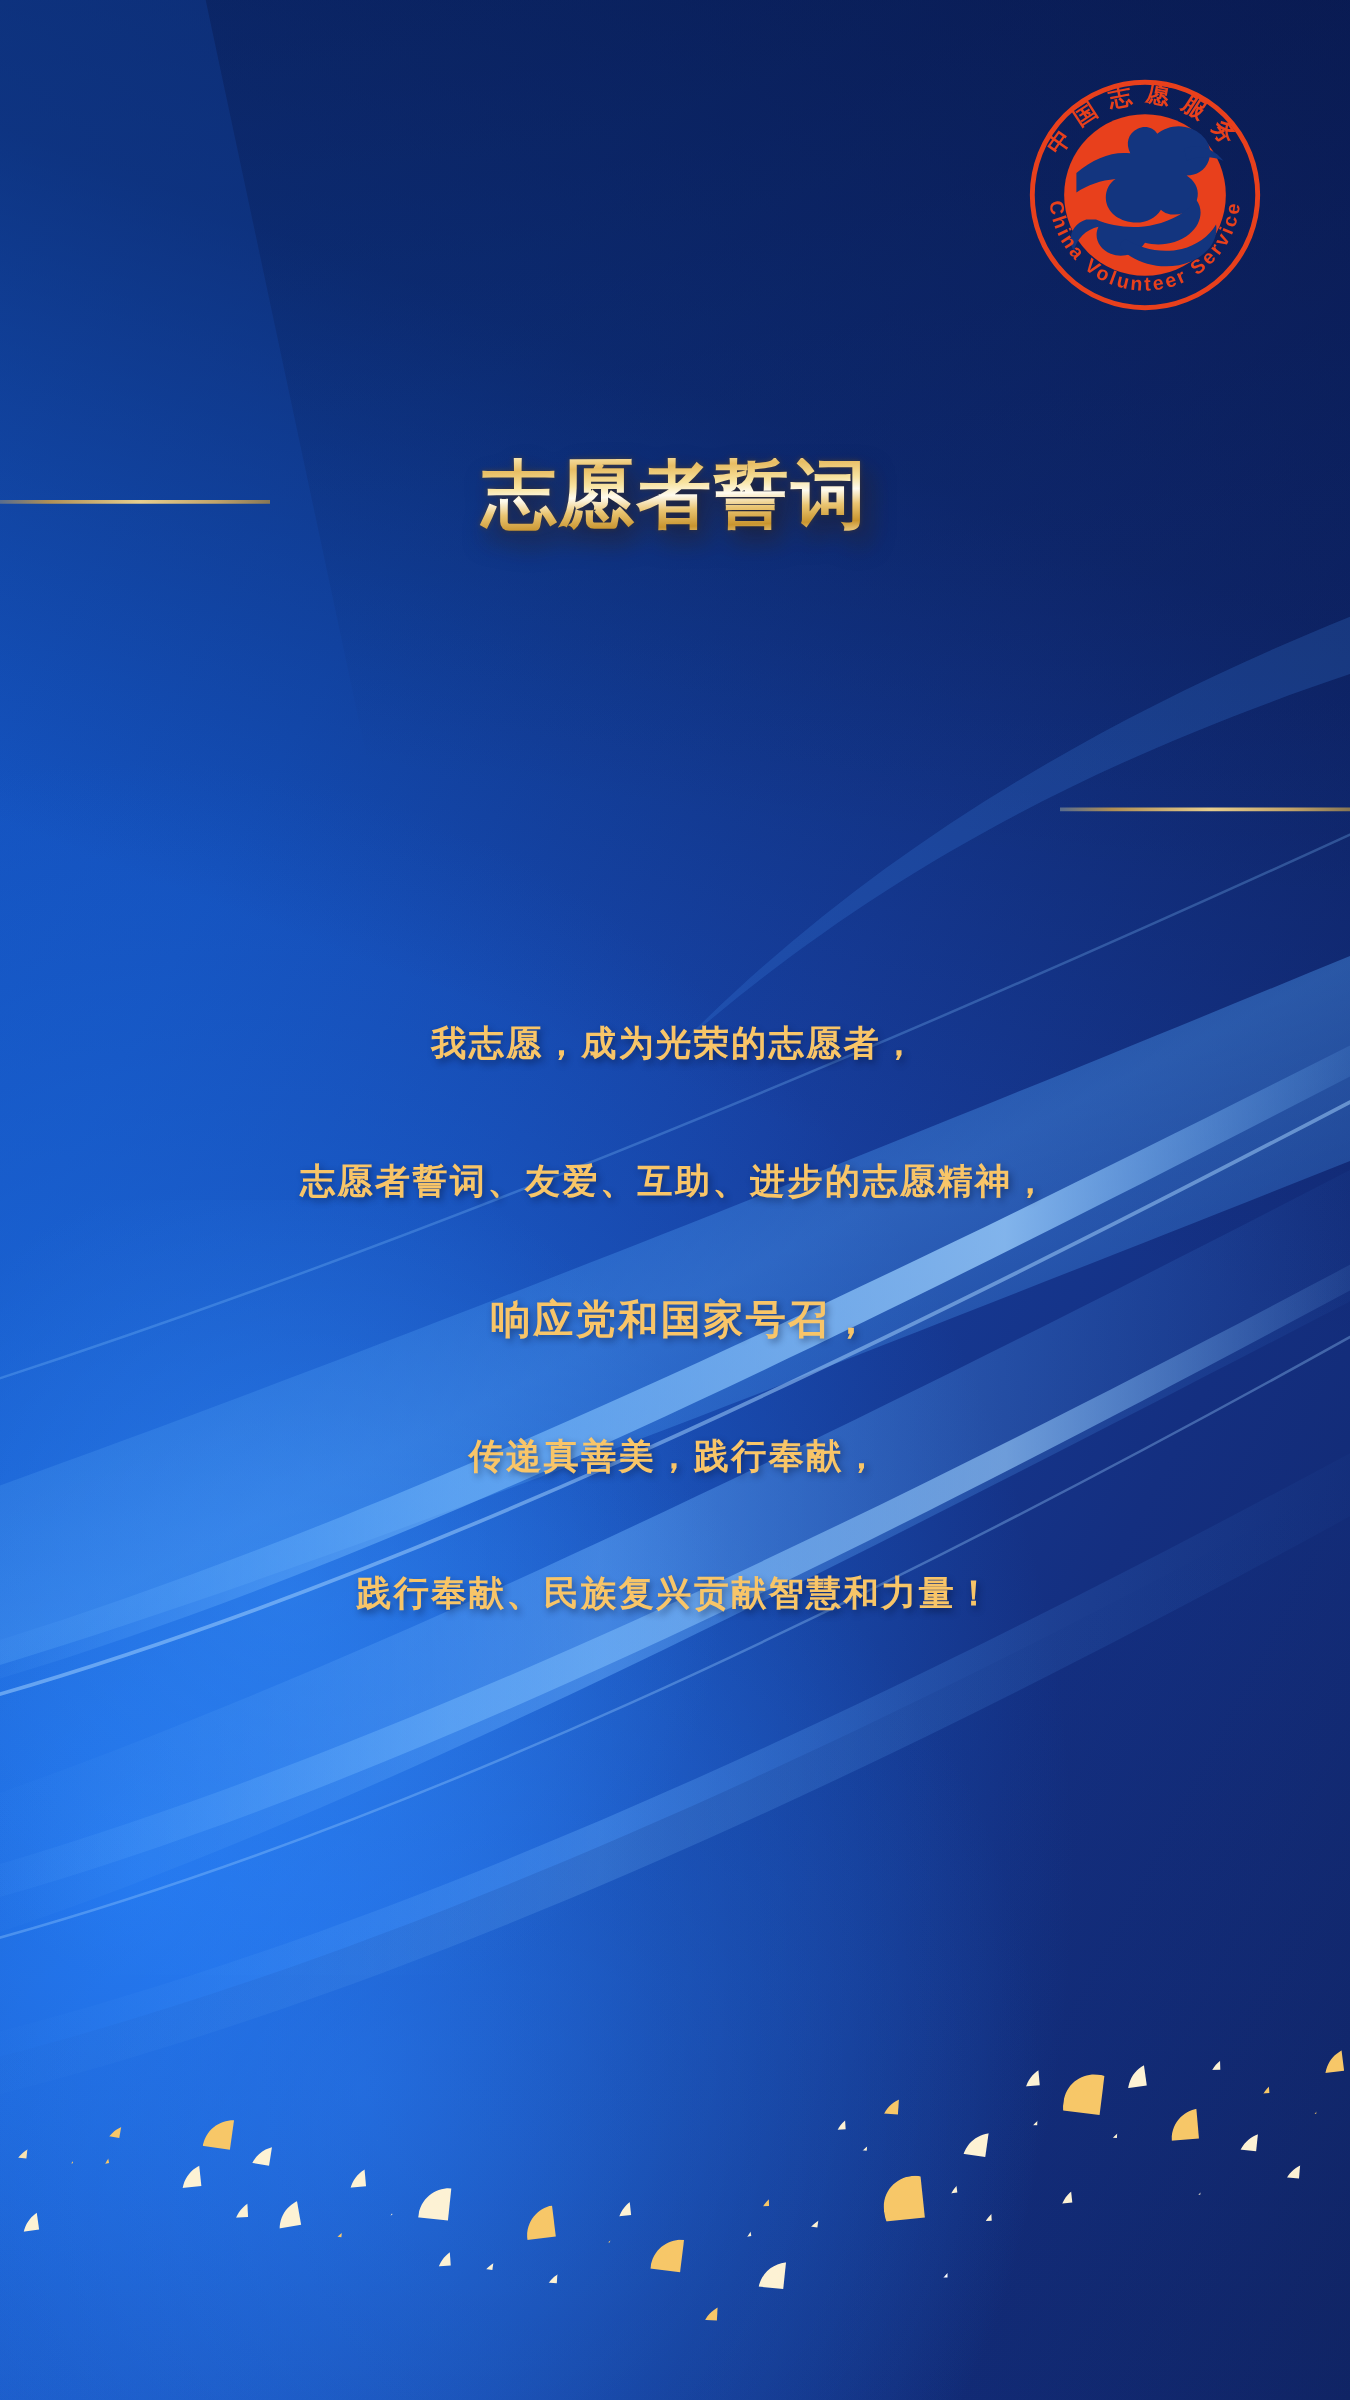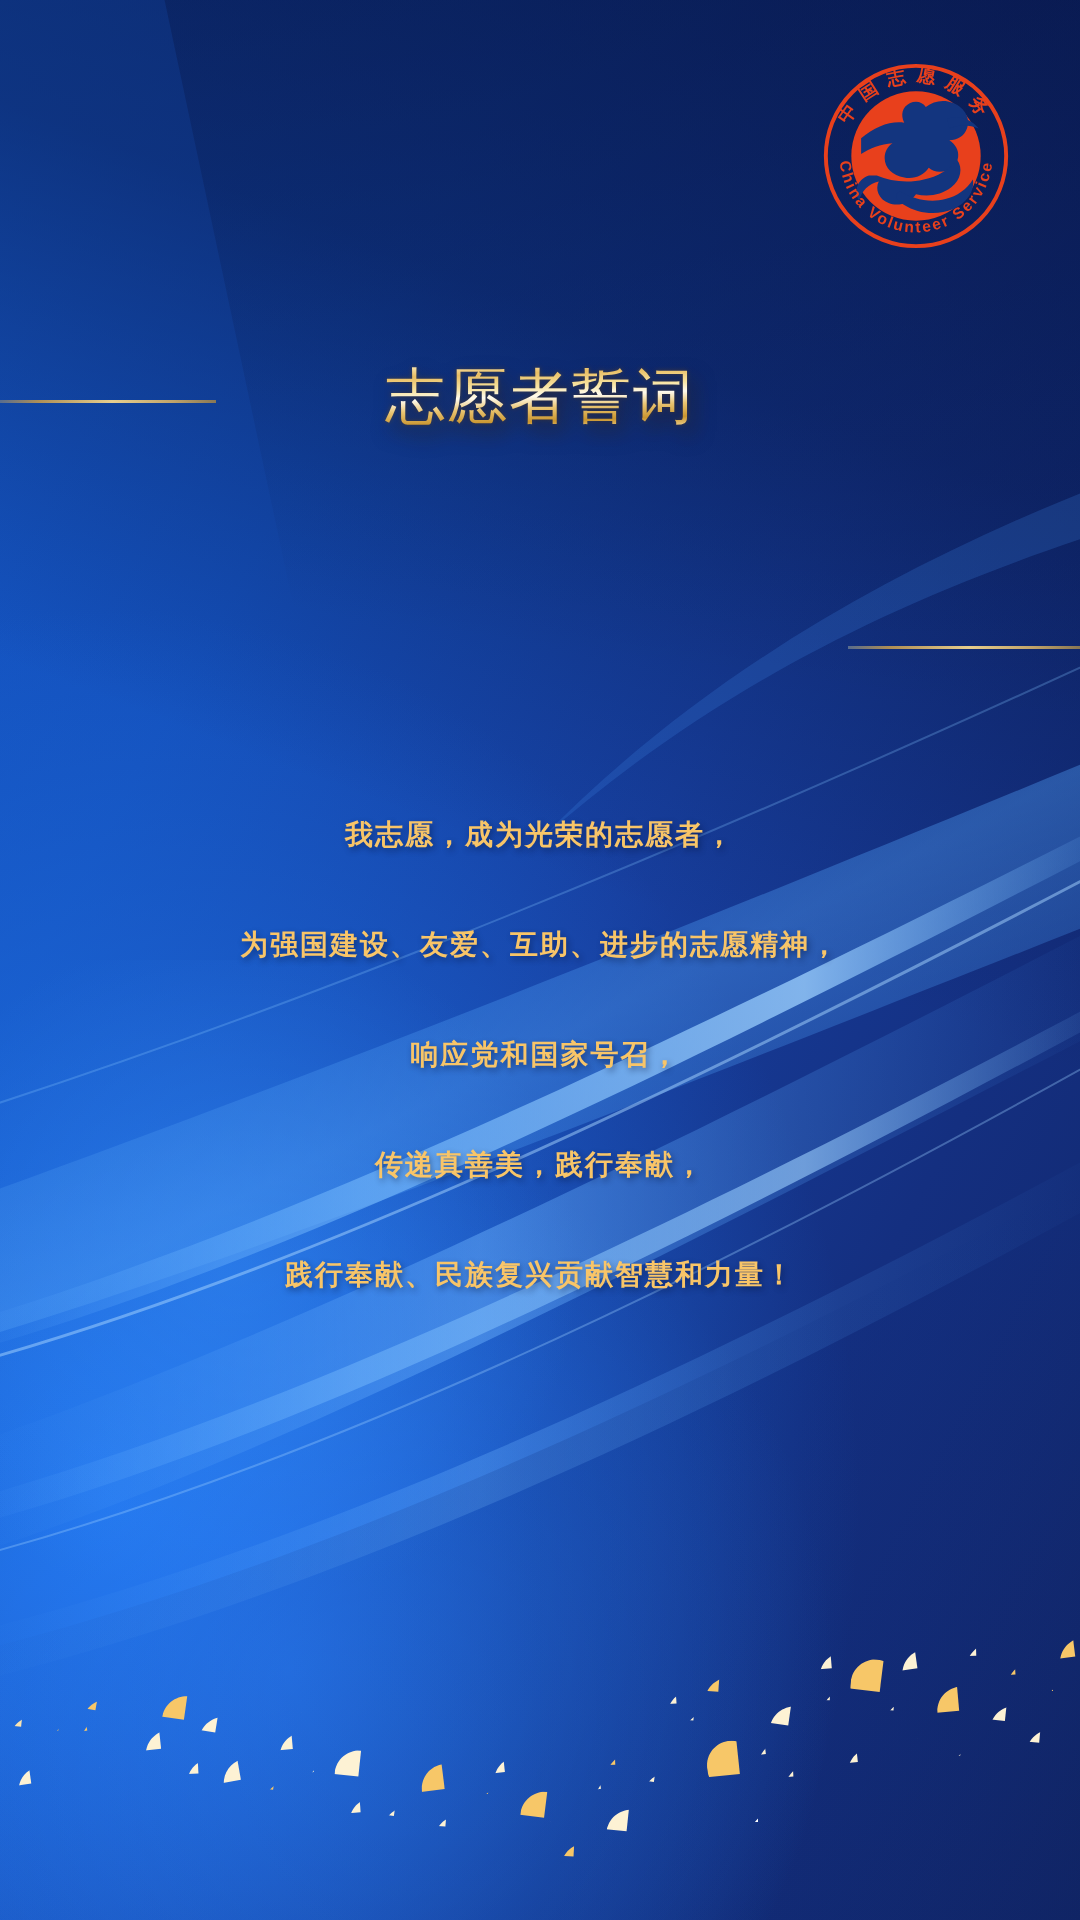--- a/index.html
+++ b/index.html
@@ -63,21 +63,21 @@
   }
   #rule-left  { left:0px;   top:400px; width:216px; }
   #rule-right { left:848px; top:646px; width:232px; }
 
   
   #title {
     position:absolute; top:366px; left:0; width:1080px;
     text-align:center;
     font-size:160px;
     line-height:1;
-    font-weight:400;
+    font-weight:700;
     letter-spacing:2px;
     white-space:nowrap;
     background:linear-gradient(178deg,
         #fffdf3 0%,  #fdf0c4 12%, #e8bd63 26%,
         #f8e39f 40%, #fffbef 50%, #eac572 62%,
         #c9952f 76%, #f6ddA0 88%, #caa24a 100%);
     -webkit-background-clip:text;
     background-clip:text;
     color:transparent;
     -webkit-text-fill-color:transparent;
@@ -204,22 +204,22 @@
     </svg>
   </div>
 
   <div class="rule" id="rule-left"></div>
   <div class="rule" id="rule-right"></div>
 
   <div id="title" style="font-size: 60px;">志愿者誓词</div>
 
   <div id="oath">
     <span class="line" style="font-size: 28px;">我志愿，成为光荣的志愿者，</span>
-    <span class="line" style="font-size: 28px;">为强国建设、友爱、互助、进步的志愿精神，</span>
-    <span class="line" style="font-size: 28px; margin-left: 11px;">响应党和国家号召，</span>
+    <span class="line" style="font-size: 28px;">志愿者誓词、友爱、互助、进步的志愿精神，</span>
+    <span class="line" style="font-size: 32px; margin-left: 11px;">响应党和国家号召，</span>
     <span class="line" style="font-size: 28px;">传递真善美，践行奉献，</span>
     <span class="line" style="font-size: 28px;">践行奉献、民族复兴贡献智慧和力量！</span>
   </div>
 
   <div id="hearts">
       <div class="heart" style="left: 10px; top: 1765px; width: 20px; height: 20px; color: rgb(253, 242, 212); transform: rotate(-8deg);">
         <i></i>
       </div>
       <div class="heart" style="left: 6px; top: 1710px; width: 16px; height: 16px; color: rgb(249, 227, 176); transform: rotate(6deg);">
         <i></i>

